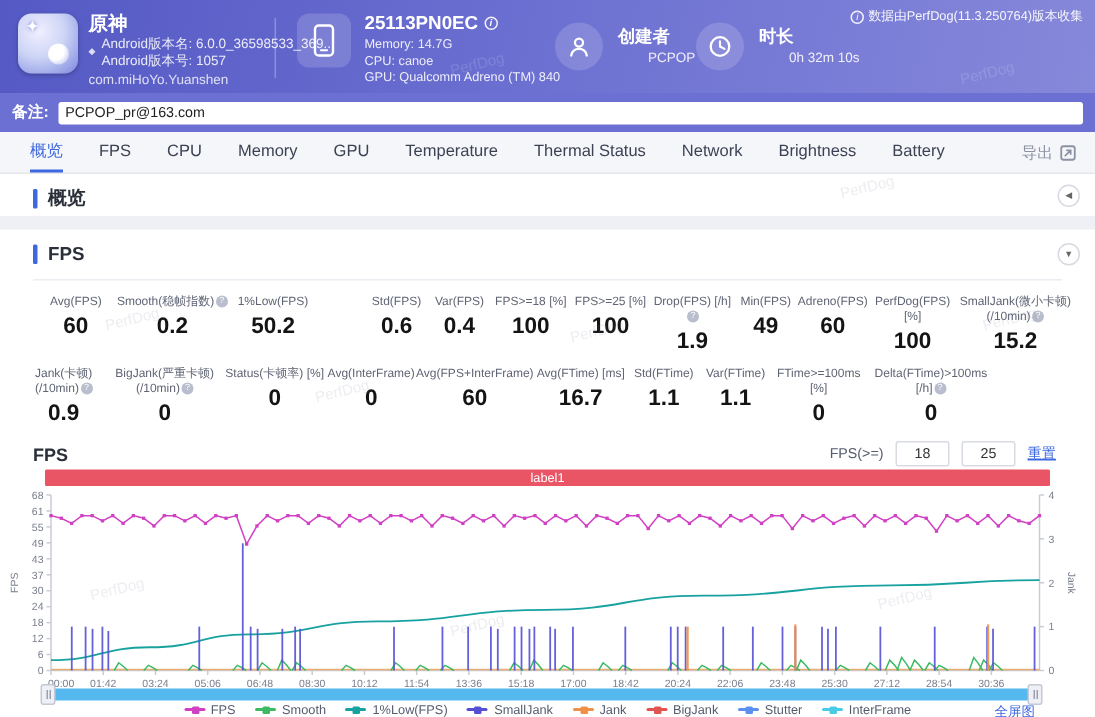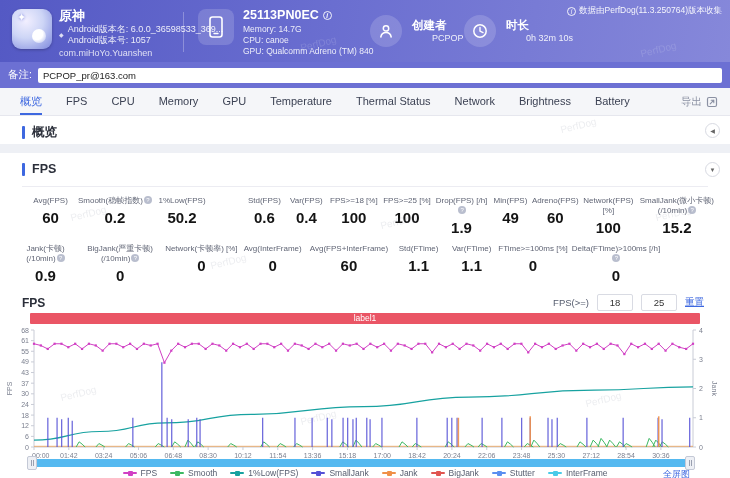--- a/index.html
+++ b/index.html
@@ -36,21 +36,21 @@
 
   .meta-block { position:absolute; top:15px; display:flex; gap:10px; align-items:center; }
   .meta-circle { width:32px; height:32px; border-radius:50%; background:rgba(255,255,255,.16);
     display:flex; align-items:center; justify-content:center; }
   .meta-label { font-size:11.5px; font-weight:bold; color:#fff; line-height:14px; }
   .meta-val { font-size:9px; color:rgba(255,255,255,.88); line-height:13px;margin-left:20px; }
 
   
   .remark { position:absolute; left:0; top:62px; width:730px; height:26px; background:#6c70d3;
     display:flex; align-items:center; padding:0 8px; gap:6px; }
-  .remark-label { color:#fff; font-size:10.5px; white-space:nowrap; }
+  .remark-label { color:#fff; font-size:10.5px; white-space:nowrap;font-weight:bold; }
   .remark-input { flex:1; height:15px; border:none; border-radius:2px; background:#fff;
     font-size:9.5px; color:#222; padding:0 5px; font-family:inherit; }
 
   
   .tabbar { position:absolute; left:0; top:88px; width:730px; height:28px; background:#f5f6f9;
     border-bottom:1px solid #e6e7ee; display:flex; align-items:center; padding:0 8px; }
   .tab { font-size:11px; color:#3c4254; padding:0 12px; height:27px; line-height:27px; cursor:pointer; position:relative; }
   .tab.active { color:#3e68e0; }
   .tab.active::after { content:""; position:absolute; left:12px; right:12px; bottom:0; height:2px; background:#3e68e0; }
   .export-wrap { margin-left:auto; display:flex; align-items:center; gap:4px; color:#8b91a3; font-size:10.5px; padding-right:4px; cursor:pointer;}
@@ -256,48 +256,52 @@
         </div>
         <div class="stat" style="flex: 0.75 1 0%;">
           <div class="stat-label">Min(FPS)</div>
           <div class="stat-val">49</div>
         </div>
         <div class="stat" style="flex: 0.85 1 0%;">
           <div class="stat-label">Adreno(FPS)</div>
           <div class="stat-val">60</div>
         </div>
         <div class="stat" style="flex: 1.05 1 0%;">
-          <div class="stat-label">Network(FPS)[%]</div>
+          <div class="stat-label">PerfDog(FPS)[%]</div>
           <div class="stat-val">100</div>
         </div>
         <div class="stat" style="flex: 1.4 1 0%;">
           <div class="stat-label">SmallJank(微小卡顿) (/10min)<span class="q-icon">?</span></div>
           <div class="stat-val">15.2</div>
         </div>
       </div>
     <div id="stats-row2" class="stats-row" style="left:14px; top:128px; width:650px;">
         <div class="stat" style="flex: 0.95 1 0%;">
           <div class="stat-label">Jank(卡顿) (/10min)<span class="q-icon">?</span></div>
           <div class="stat-val">0.9</div>
         </div>
         <div class="stat" style="flex: 1.3 1 0%;">
           <div class="stat-label">BigJank(严重卡顿) (/10min)<span class="q-icon">?</span></div>
           <div class="stat-val">0</div>
         </div>
         <div class="stat" style="flex: 1.15 1 0%;">
-          <div class="stat-label">Network(卡顿率) [%]</div>
+          <div class="stat-label">Status(卡顿率) [%]</div>
           <div class="stat-val">0</div>
         </div>
         <div class="stat" style="flex: 1 1 0%;">
           <div class="stat-label">Avg(InterFrame)</div>
           <div class="stat-val">0</div>
         </div>
         <div class="stat" style="flex: 1.3 1 0%;">
           <div class="stat-label">Avg(FPS+InterFrame)</div>
           <div class="stat-val">60</div>
+        </div>
+        <div class="stat" style="flex: 1.05 1 0%;">
+          <div class="stat-label">Avg(FTime) [ms]</div>
+          <div class="stat-val">16.7</div>
         </div>
         <div class="stat" style="flex: 0.8 1 0%;">
           <div class="stat-label">Std(FTime)</div>
           <div class="stat-val">1.1</div>
         </div>
         <div class="stat" style="flex: 0.8 1 0%;">
           <div class="stat-label">Var(FTime)</div>
           <div class="stat-val">1.1</div>
         </div>
         <div class="stat" style="flex: 1.05 1 0%;">

